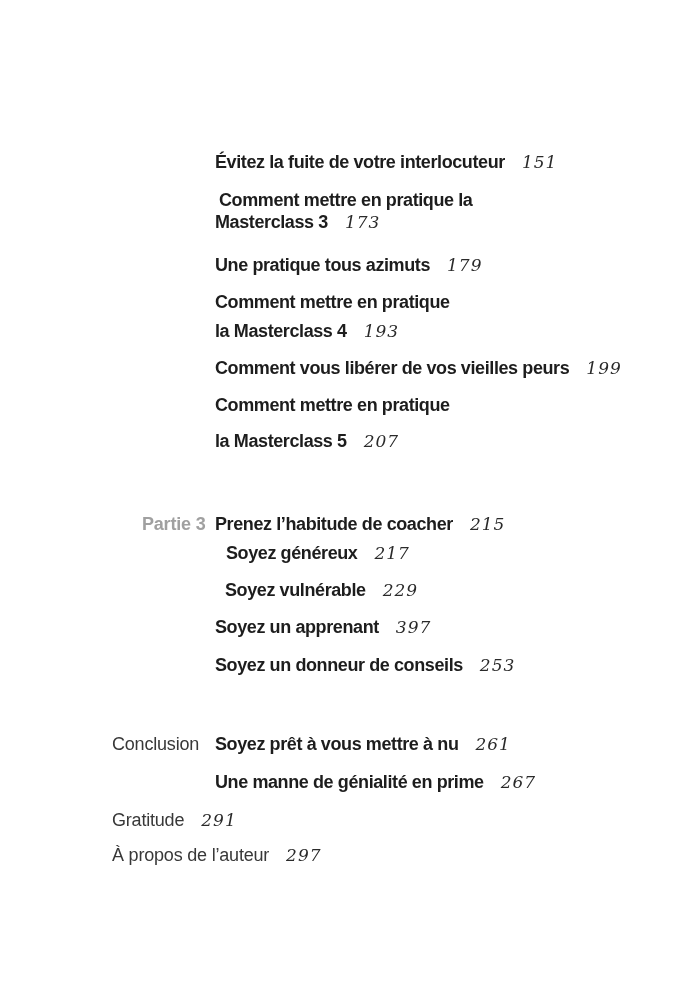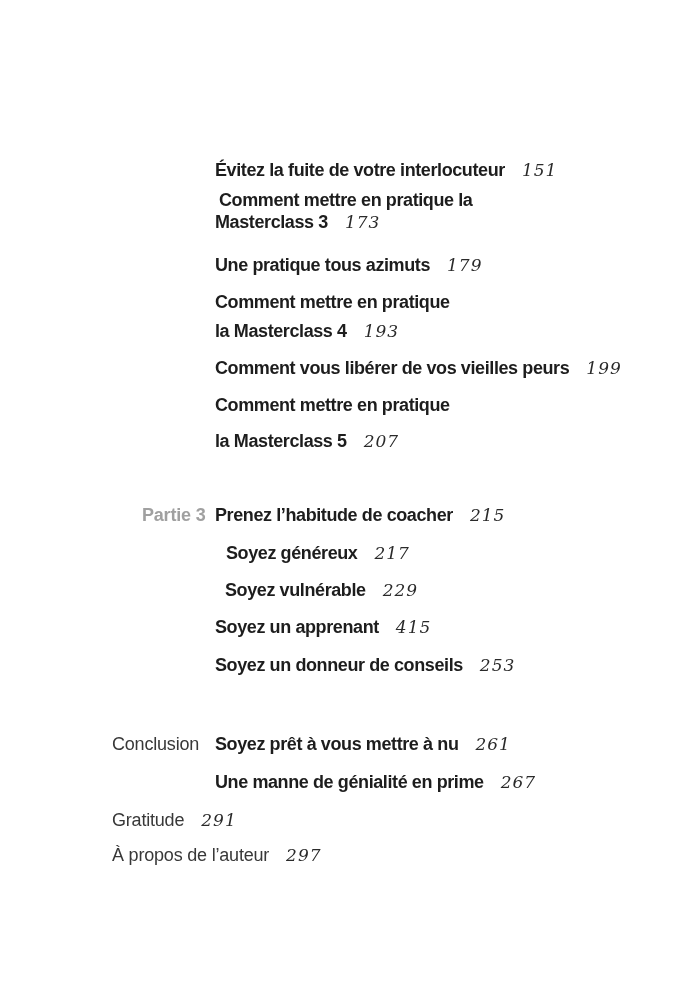--- a/index.html
+++ b/index.html
@@ -33,20 +33,21 @@
     font-weight: 400;
     letter-spacing: -0.2px;
     color: var(--regular-color, #383838);
   }
   .part-label {
     display: inline-block;
     width: 73px;
     font-weight: 700;
     letter-spacing: -0.2px;
     color: var(--label-color, #a0a0a0);
+    margin-top: 9px;
   }
   .concl-label {
     display: inline-block;
     width: 103px;
     font-weight: 400;
     letter-spacing: -0.2px;
     color: var(--regular-color, #383838);
   }
   .pg {
     font-family: "DejaVu Serif", serif;
@@ -56,21 +57,21 @@
     letter-spacing: 1px;
     color: var(--page-number-color, #2a2a2a);
     margin-left: 17px;
   }
 </style>
 </head>
 <body>
 
 <div class="page">
 
-  <div class="line" style="top:160px; left:215px;">
+  <div class="line" style="top:152px; left:215px;">
     <span class="title-bold">Évitez la fuite de votre interlocuteur</span><span class="pg">151</span>
   </div>
 
   <div class="line" style="top:190px; left:219px;">
     <span class="title-bold">Comment mettre en pratique la</span>
   </div>
 
   <div class="line" style="top:212px; left:215px;">
     <span class="title-bold">Masterclass 3</span><span class="pg">173</span>
   </div>
@@ -105,21 +106,21 @@
 
   <div class="line" style="top:543px; left:226px;">
     <span class="title-bold">Soyez généreux</span><span class="pg">217</span>
   </div>
 
   <div class="line" style="top:580px; left:225px;">
     <span class="title-bold">Soyez vulnérable</span><span class="pg">229</span>
   </div>
 
   <div class="line" style="top:617px; left:215px;">
-    <span class="title-bold">Soyez un apprenant</span><span class="pg">415</span>
+    <span class="title-bold">Soyez un apprenant</span><span class="pg">397</span>
   </div>
 
   <div class="line" style="top:655px; left:215px;">
     <span class="title-bold">Soyez un donneur de conseils</span><span class="pg">253</span>
   </div>
 
   <div class="line" style="top:734px; left:112px;">
     <span class="concl-label">Conclusion</span><span class="title-bold">Soyez prêt à vous mettre à nu</span><span class="pg">261</span>
   </div>
 

